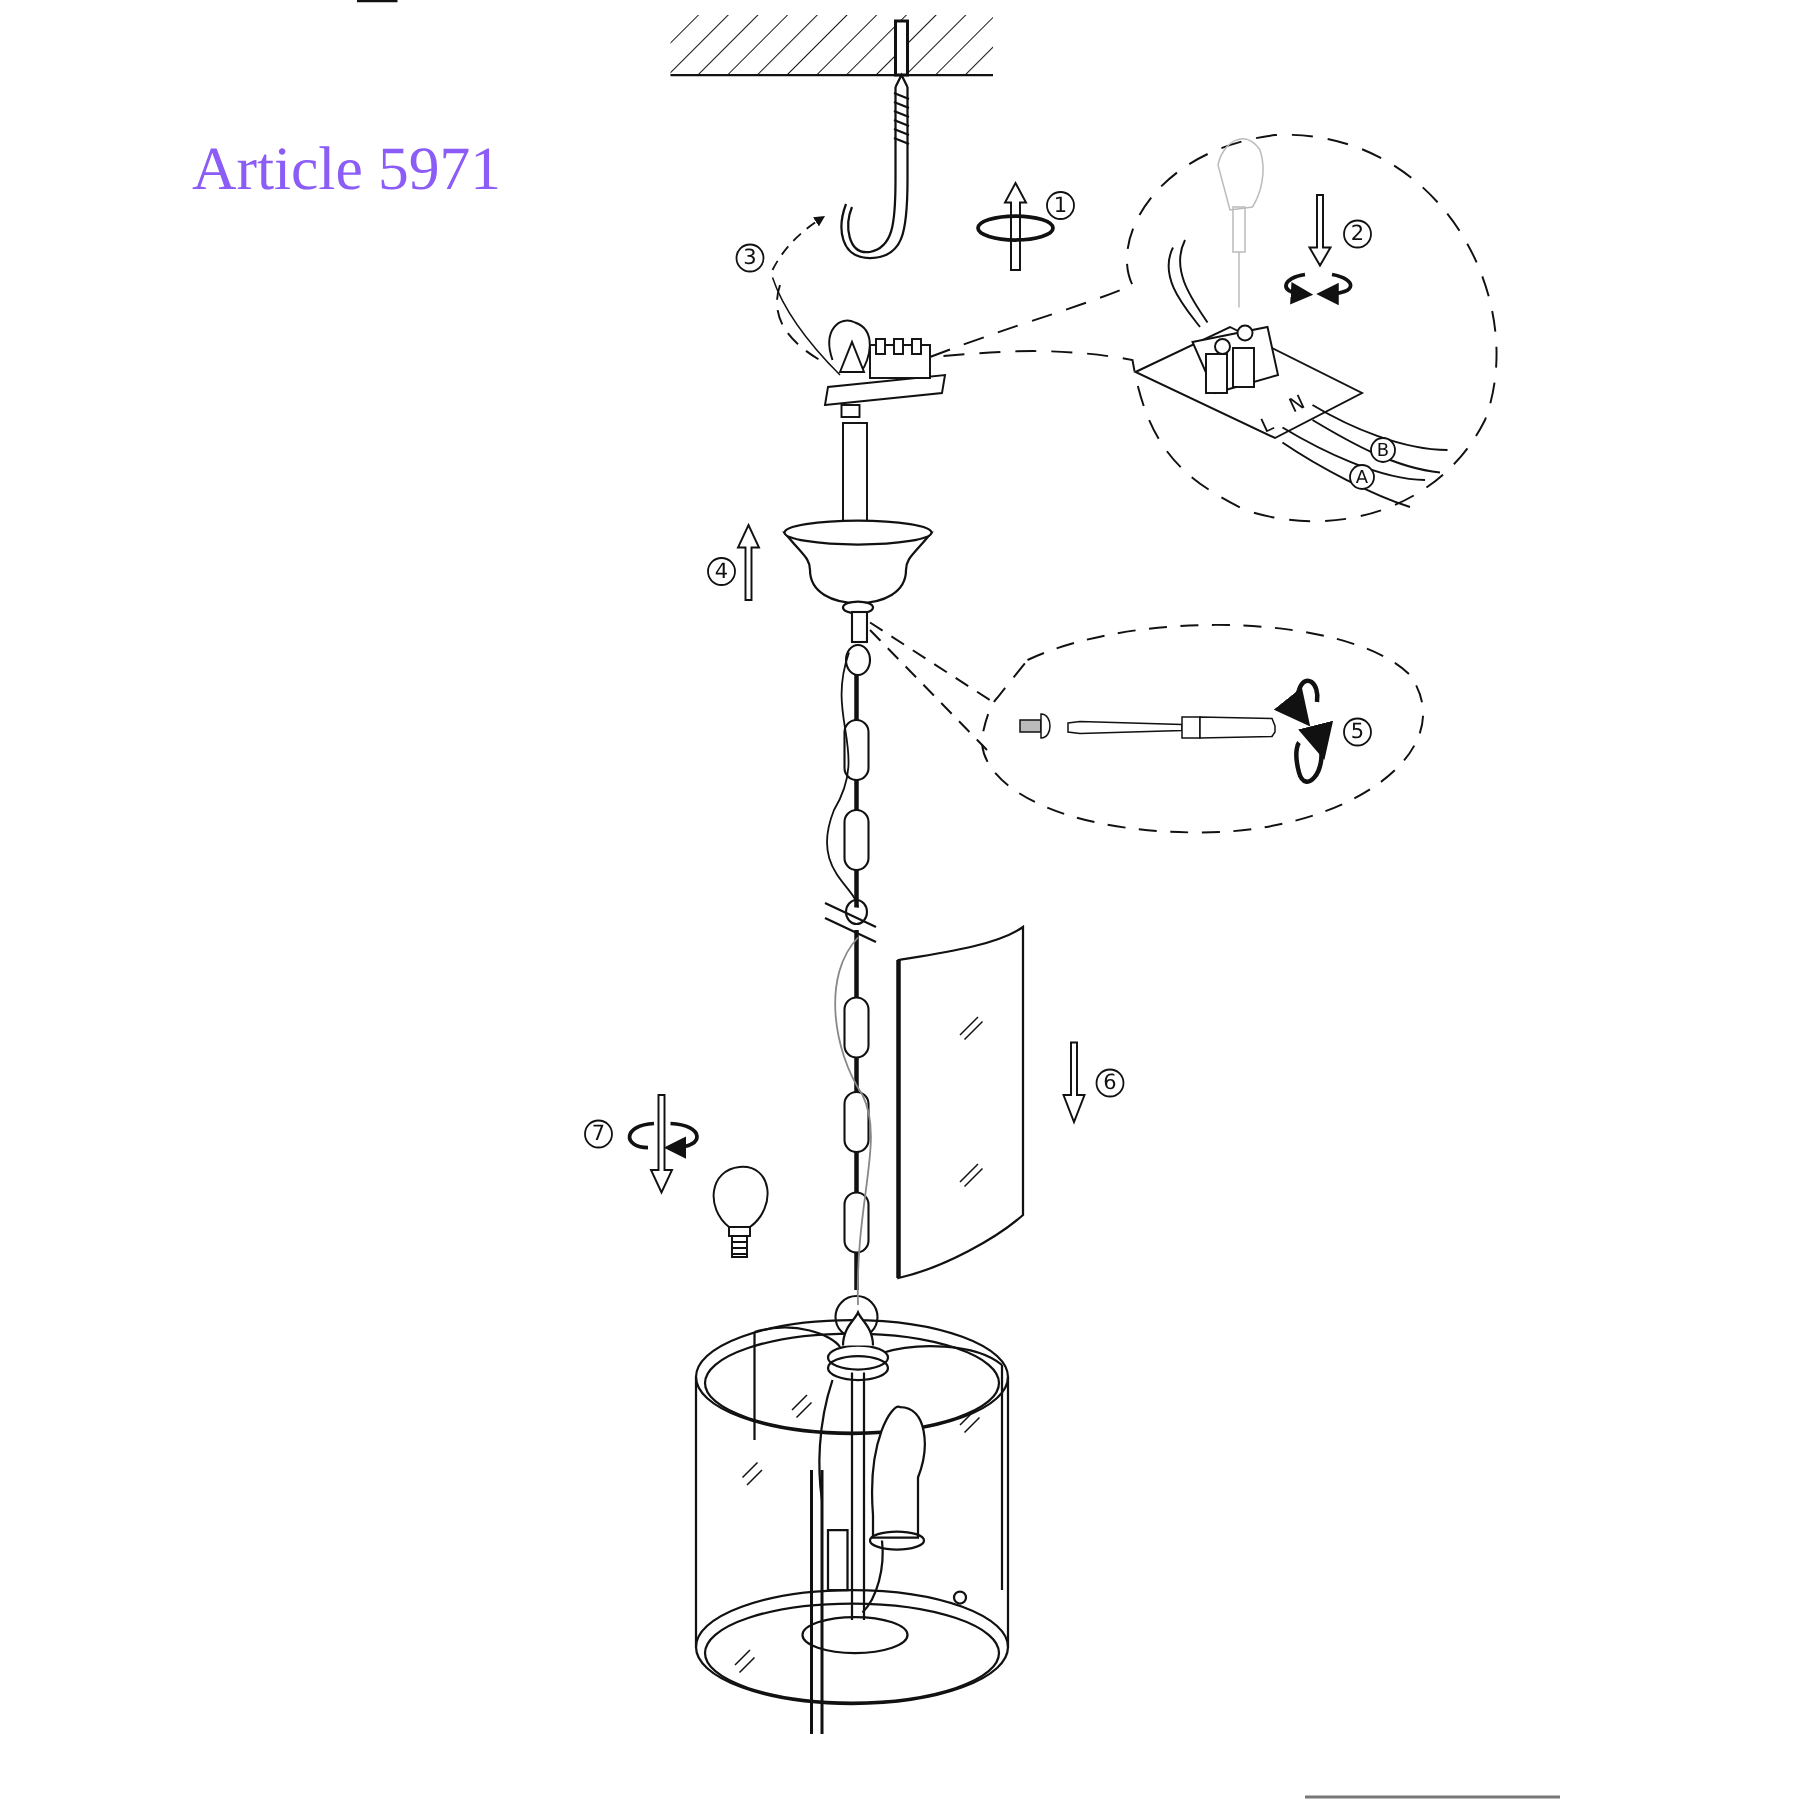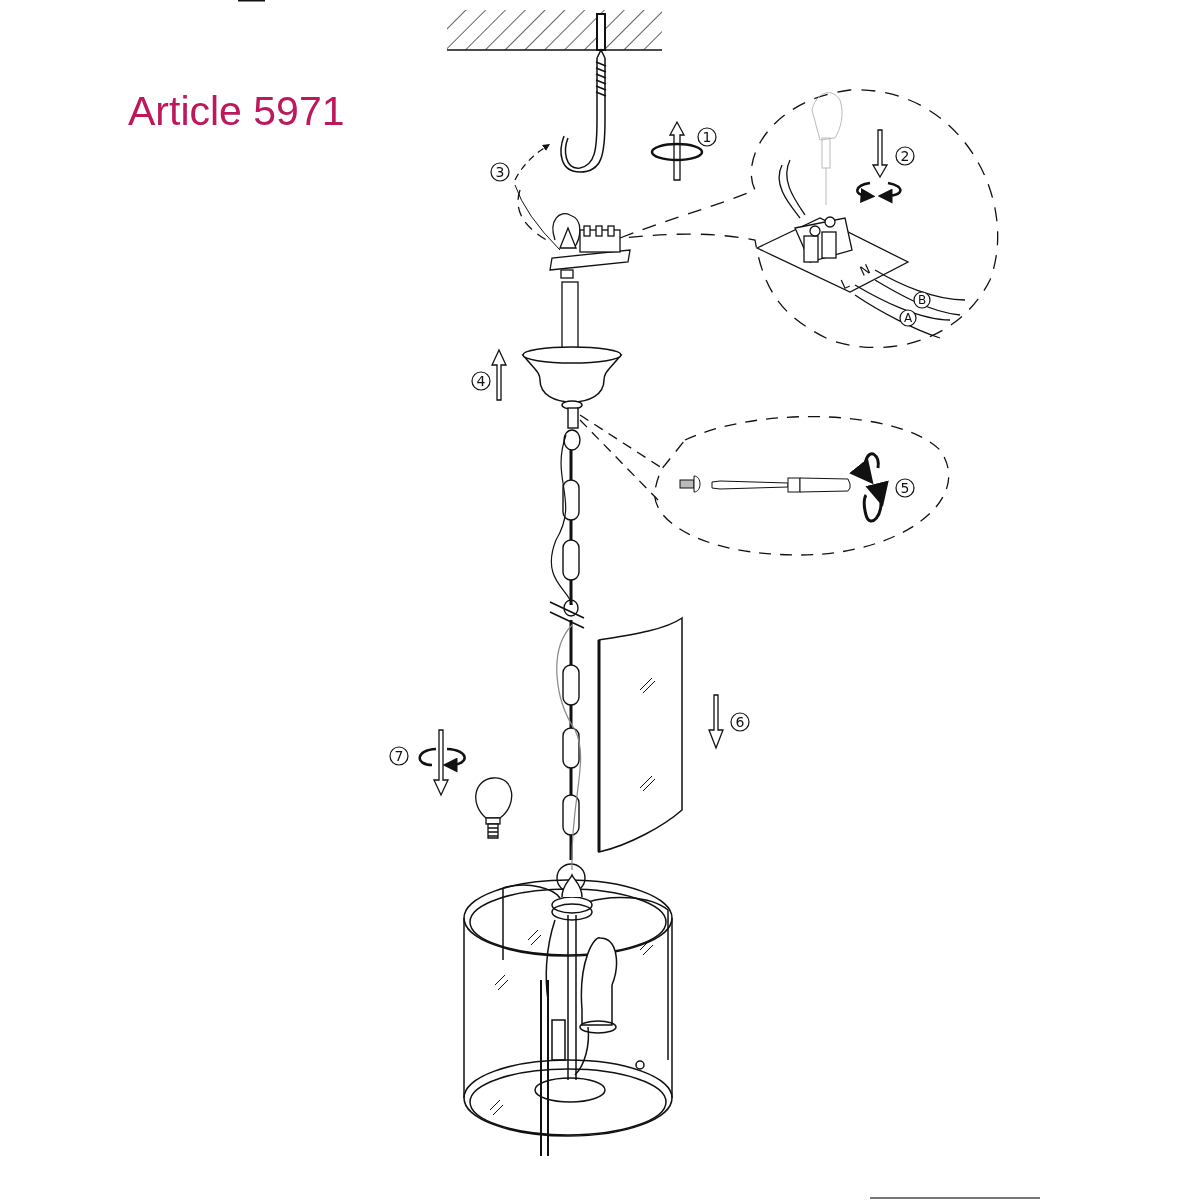--- a/index.html
+++ b/index.html
@@ -1,17 +1,17 @@
 <!DOCTYPE html>
 <html><head>
 <meta charset="utf-8">
 <style>
   html, body { margin: 0; padding: 0; background: #ffffff; }
   body { width: 1200px; height: 1200px; position: relative; overflow: hidden; font-family: "DejaVu Sans", sans-serif; }
-  #title { position: absolute; left: 128px; top: 88px; font-size: 41px; color: #be185d; font-family: Liberation Sans, sans-serif; letter-spacing: 0px; }
+  #title { position: absolute; left: 128px; top: 88px; font-size: 41px; color: #8b5cf6; font-family: Liberation Serif, serif; letter-spacing: 0px; }
   svg#diagram { position: absolute; left: 0; top: 0; }
   .stepnum { font-family: "DejaVu Sans", sans-serif; font-size: 14px; fill: #111; text-anchor: middle; dominant-baseline: central; }
   .lbl { font-family: "DejaVu Sans", sans-serif; font-size: 13px; fill: #111; text-anchor: middle; dominant-baseline: central; }
   .wirelbl { font-family: "DejaVu Sans", sans-serif; font-size: 12px; fill: #111; text-anchor: middle; dominant-baseline: central; }
 </style>
 </head>
 <body>
 
 <div id="title">Article 5971</div>
 

